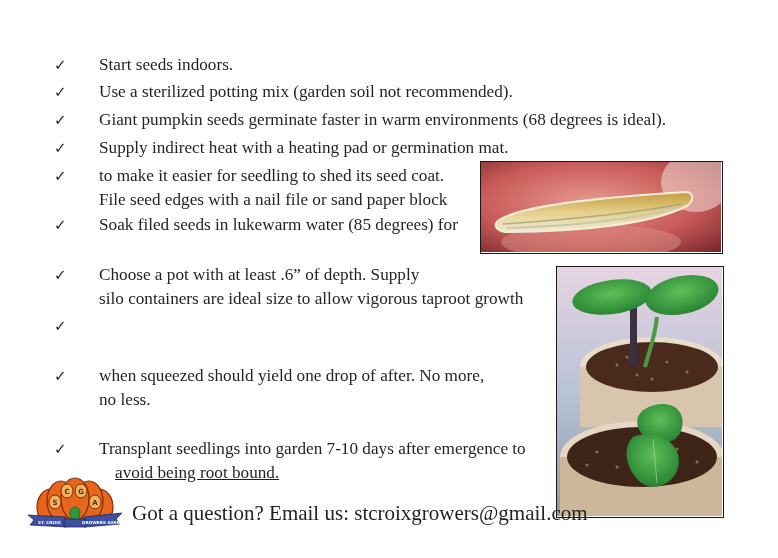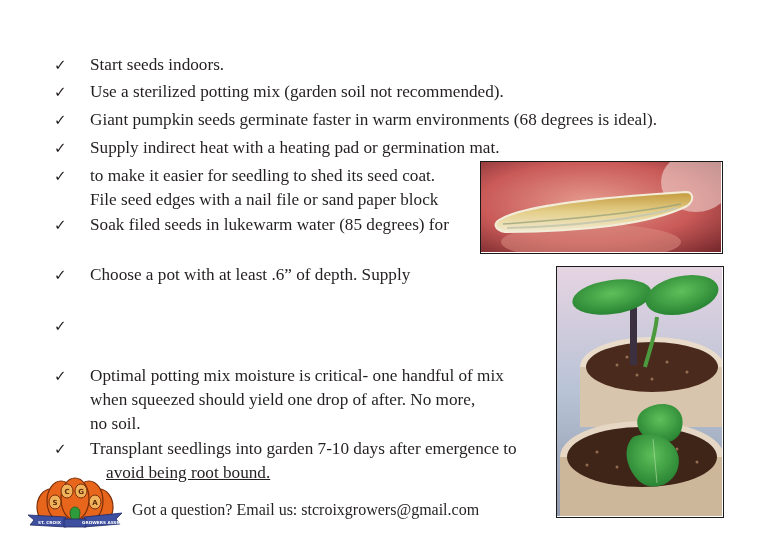--- a/index.html
+++ b/index.html
@@ -2,24 +2,24 @@
 <html><head>
   <meta charset="utf-8">
   <style>
     html, body { margin: 0; padding: 0; background: #ffffff; }
     body { width: 778px; height: 558px; position: relative; overflow: hidden;
            font-family: "Liberation Serif", "DejaVu Serif", serif; color: #231f20; }
     .item { position: absolute; left: 0; font-size: 17.2px; line-height: 24px; }
     .check { position: absolute; left: 54px; width: 16px; font-size: 15px; color: #231f20;
              font-family: "DejaVu Sans", sans-serif; }
     .txt { position: absolute; left: 90px; white-space: nowrap; }
-    .txt div { white-space: nowrap; }
+    .txt div { white-space: nowrap; margin-left: 9px; }
     .indent { padding-left: 16px; text-decoration: underline; }
     .photo { position: absolute; border: 1.5px solid #1a1a1a; box-sizing: border-box; overflow: hidden; }
-    .footer { position: absolute; left: 132px; top: 501px; font-size: 16px; white-space: nowrap; }
+    .footer { position: absolute; left: 132px; top: 501px; font-size: 21px; white-space: nowrap; }
     .logo { position: absolute; left: 26px; top: 475px; width: 98px; height: 60px; }
   </style>
 </head>
 <body>
 
 <div>
   <div class="item" style="top:53px">
     <span class="check">✓</span>
     <div class="txt">
         <div>Start seeds indoors.</div>
@@ -53,33 +53,33 @@
   <div class="item" style="top:213px">
     <span class="check">✓</span>
     <div class="txt">
       <div>Soak filed seeds in lukewarm water (85 degrees) for</div>
     </div>
   </div>
   <div class="item" style="top:263px">
     <span class="check">✓</span>
     <div class="txt">
       <div>Choose a pot with at least .6” of depth.  Supply</div>
+      <div>silo containers are ideal size to allow vigorous taproot growth</div>
     </div>
   </div>
   <div class="item" style="top:314px">
     <span class="check">✓</span>
     <div class="txt">
     </div>
   </div>
   <div class="item" style="top:364px">
     <span class="check">✓</span>
     <div class="txt">
-      <div>Optimal potting mix moisture is critical- one handful of mix</div>
       <div>when squeezed should yield one drop of after. No more,</div>
-      <div>no soil.</div>
+      <div>no less.</div>
     </div>
   </div>
   <div class="item" style="top:437px">
     <span class="check">✓</span>
     <div class="txt">
       <div>Transplant seedlings into garden 7-10 days after emergence to</div>
       <div class="indent">avoid being root bound.</div>
     </div>
   </div>
 </div>

